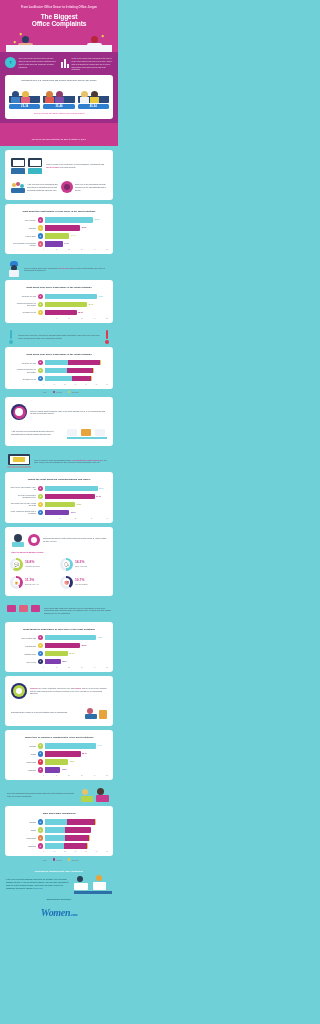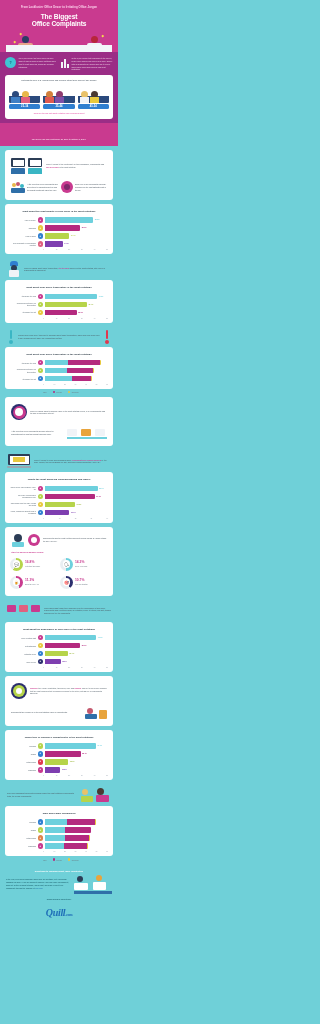--- a/index.html
+++ b/index.html
@@ -740,17 +740,17 @@
       <div class="art-box" style="width:38px;height:20px;">
         <div style="position:absolute;left:3px;top:2px;width:6px;height:6px;border-radius:50%;background:#2c3d56;"></div>
         <div style="position:absolute;left:0;top:9px;width:14px;height:7px;background:#ffffff;border-radius:1px;"></div>
         <div style="position:absolute;left:22px;top:1px;width:6px;height:6px;border-radius:50%;background:#e8a43c;"></div>
         <div style="position:absolute;left:19px;top:8px;width:13px;height:8px;background:#ffffff;border-radius:1px;"></div>
         <div style="position:absolute;left:0;bottom:0;width:38px;height:3px;background:#2f6fa8;"></div>
       </div>
     </div>
     <div class="credit">Original Research Conducted By</div>
     <div class="logo">
-      <span class="q">Quill</span><span class="q"><small>.com</small></span>
+      <span class="q">Women</span><span class="q"><small>.com</small></span>
     </div>
   </div>
 
 </div>
 
 </body></html>

